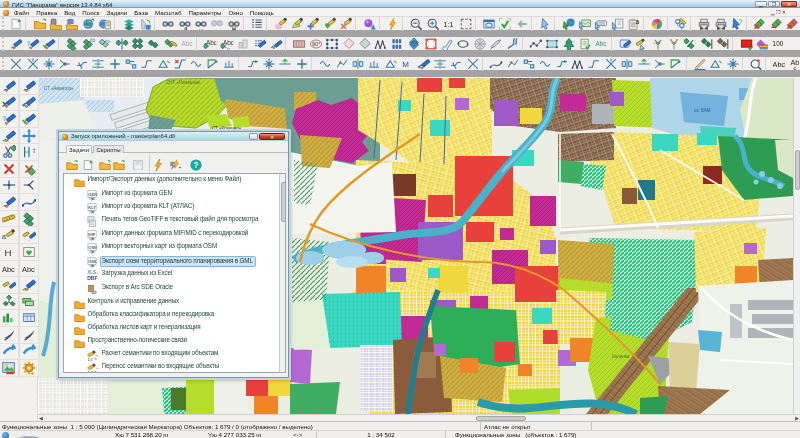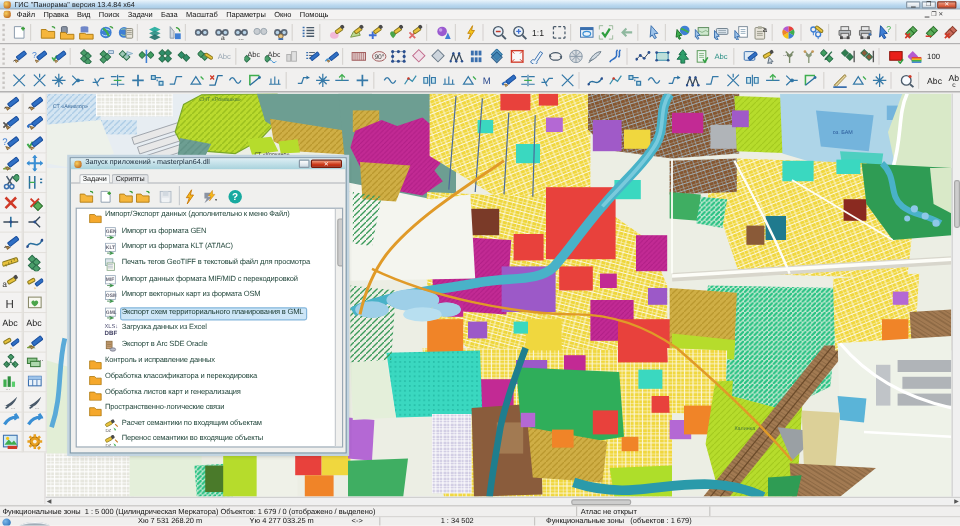--- a/index.html
+++ b/index.html
@@ -5,21 +5,21 @@
 #app{position:relative;width:800px;height:438px;background:#f0efee}
 #title{position:absolute;left:0;top:0;width:800px;height:8px;background:linear-gradient(#eaf4fb,#bcd9ef 60%,#a8cbe6);border-bottom:1px solid #7e9cb4;font-size:6px;line-height:8px;color:#1a1a1a}
 #title .ticon{position:absolute;left:3px;top:1px;width:6px;height:6px;background:radial-gradient(circle at 35% 35%,#f8d060,#b05010);border-radius:2px}
 #title .ttext{position:absolute;left:12px;top:0.5px;letter-spacing:0px}
 .wbtns{position:absolute;right:3px;top:1px;display:flex;gap:1px}
 .wb{width:12px;height:6px;background:linear-gradient(#fdfdfd,#cfd9e2);border:1px solid #8a9aa8;border-radius:1px;font-size:5px;line-height:4px;text-align:center;color:#333}
 .wb.close{width:16px;background:linear-gradient(#f09a80,#cf4a28);border-color:#8a2a10;color:#fff}
 #menu{position:absolute;left:0;top:8px;width:800px;height:9px;background:#f4f3f2;border-bottom:1px solid #dcdad8;font-size:6.2px;line-height:9px;color:#111}
 #menu span{margin-right:7px}
 #menu .micon{display:inline-block;width:6px;height:6px;vertical-align:-1px;background:radial-gradient(circle at 35% 35%,#f8d060,#b05010);border-radius:2px;margin:0 5px 0 3px}
-.trow{position:relative;width:800px;background:#f1f0ef;border-bottom:1px solid #a3a3a3;display:flex;align-items:center}
+.trow{position:relative;width:800px;background:#f1f0ef;border-bottom:7px solid #a3a3a3;display:flex;align-items:center}
 .trow .tb{width:16.4px;height:17px;flex:0 0 auto;display:flex;align-items:center;justify-content:center}
 .trow .tb svg{transform:scale(0.8)}
 .trow .tsep{width:5px;height:14px;border-left:1px solid #d8d5d2;margin:0 1px;flex:0 0 auto}
 .trow .grip{width:4px;height:14px;border-left:2px dotted #c8c5c2;margin:0 2px;flex:0 0 auto}
 #toolbars{position:absolute;left:0;top:17px;width:800px}
 #leftbar{position:absolute;left:0;top:78px;width:38px;height:342px;background:#f1f0ef;border-right:1px solid #dcdad8}
 #lcol1,#lcol2{position:absolute;top:0;width:19px}
 #lcol1{left:0}#lcol2{left:19px;border-left:1px solid #e0deda}
 .lb{width:19px;height:16.6px;display:flex;align-items:center;justify-content:center;border-bottom:1px solid #e3e0dc;border-right:1px solid #e3e0dc;background:#f3f2f1}
 .lb svg{transform:scale(0.88)}

